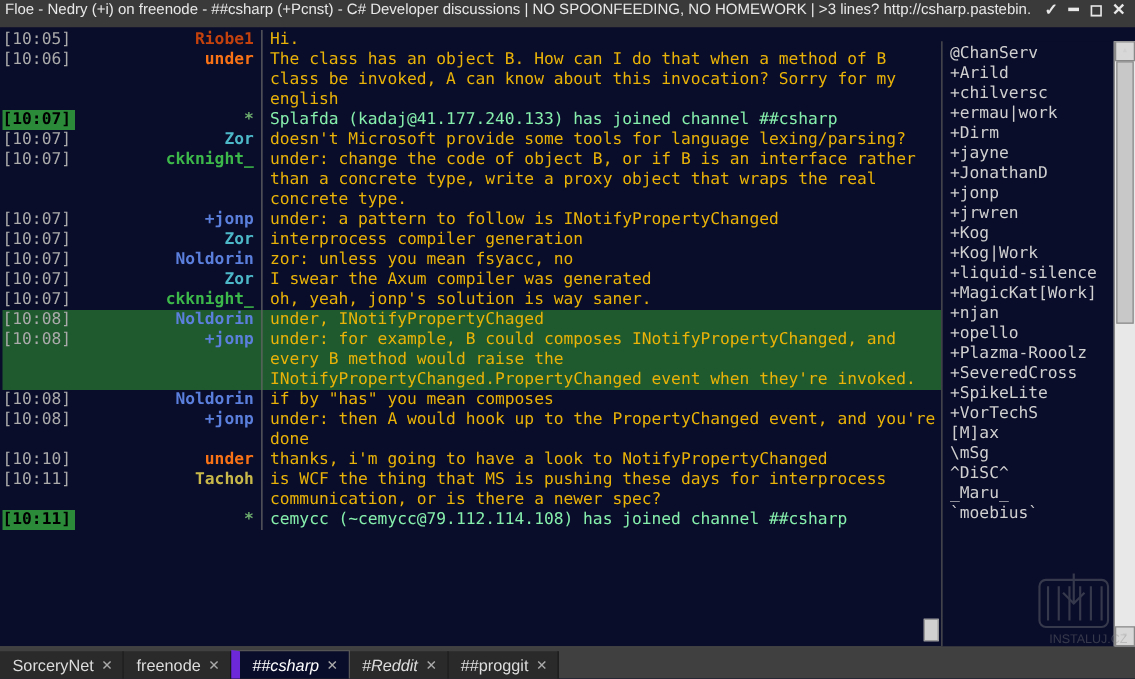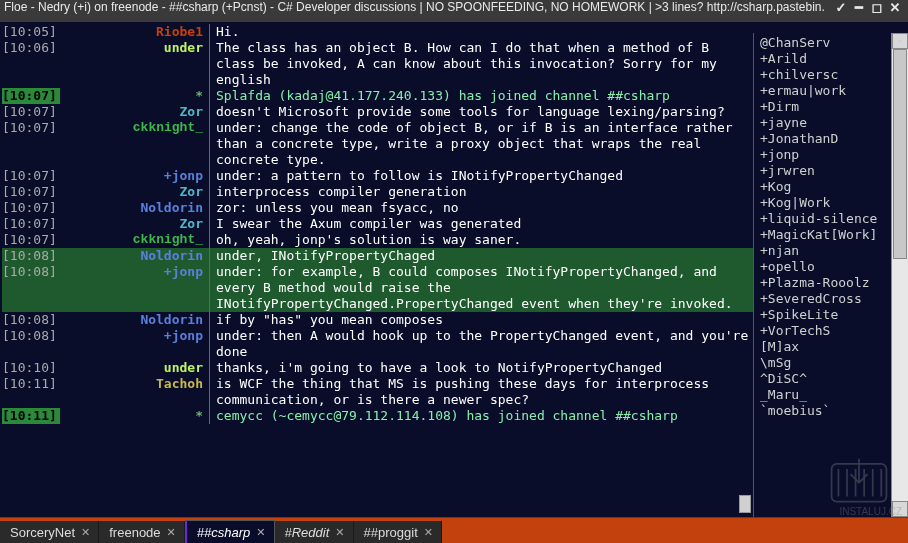--- a/index.html
+++ b/index.html
@@ -38,28 +38,28 @@
   }
   .chat-lines { padding:2px 0 2px 2px; }
   .line {
     display:flex;
     line-height:16px;
   }
   .line.hl { background:#1f5a2e; }
   .ts { width:58px; color:#aaa; }
   .nick { width:150px; text-align:right; padding-right:6px; font-weight:bold; }
   .nick.sep { border-right:1px solid #666; }
-  .msg { flex:1; padding-left:6px; color:#ffffff; word-wrap:break-word; }
+  .msg { flex:1; padding-left:6px; color:#eab308; word-wrap:break-word; }
   .msg.event { color:#86efac; }
   
   .c-orange{color:#c2410c;}
-  .c-pink{color:#bef264;}
+  .c-pink{color:#f97316;}
   .c-event{color:#6fb06f;}
   .c-cyan{color:#4cb8c8;}
-  .c-green{color:#3cb84a;font-family:Liberation Mono, monospace;}
+  .c-green{color:#3cb84a;}
   .c-blue{color:#5a7fdc;}
   .c-yellow{color:#c8b84a;}
   
   .ts.evt { background:#2a8a3a; color:#000; font-weight:bold; }
   
   .nicklist {
     width:155px;
     background:#0a0d2a;
     border-left:1px solid #555;
     display:flex;
@@ -71,21 +71,21 @@
   .scrollbar .thumb { position:absolute; top:0; left:1px; right:1px; height:210px; background:#c8c8c8; border:1px solid #888;}
   .scrollbar .btn { position:absolute; left:0; right:0; height:16px; background:#d8d8d8; border:1px solid #888; font-size:9px; text-align:center; line-height:12px;}
   .scrollbar .btn.up{top:0;}
   .scrollbar .btn.dn{bottom:0;}
   
   .chat-sbar { position:absolute; right:0; top:0; bottom:0; width:15px;}
   .chat-sbar .stub { position:absolute; bottom:4px; right:2px; width:12px; height:18px; background:#d0d0d0; border:1px solid #999;}
   
   .tabbar {
     height:26px;
-    background:#c2410c;
+    background:#404040;
     display:flex;
     align-items:flex-end;
     font-family:"Segoe UI",Arial,sans-serif;
     font-size:13px;
     border-top:1px solid #444;
   }
   .tab {
     padding:4px 8px 3px 10px;
     color:#ddd;
     display:flex;
@@ -93,21 +93,21 @@
     gap:6px;
     cursor:pointer;
     border-right:1px solid #1a1a1a;
     background:#2a2a2a;
   }
   .tab.active {
     background:#0a0d2a;
     color:#fff;
     font-style:italic;
     border-top:1px solid #555;
-    border-left:2px solid #6d28d9;
+    border-left:7px solid #6d28d9;
     border-right:1px solid #555;
   }
   .tab.alert { font-style:italic; }
   .tab .x { font-size:11px; color:#aaa; font-style:normal; }
   
   .watermark {
     position:absolute;
     right:4px; bottom:26px;
     width:90px; height:60px;
     opacity:0.35;

